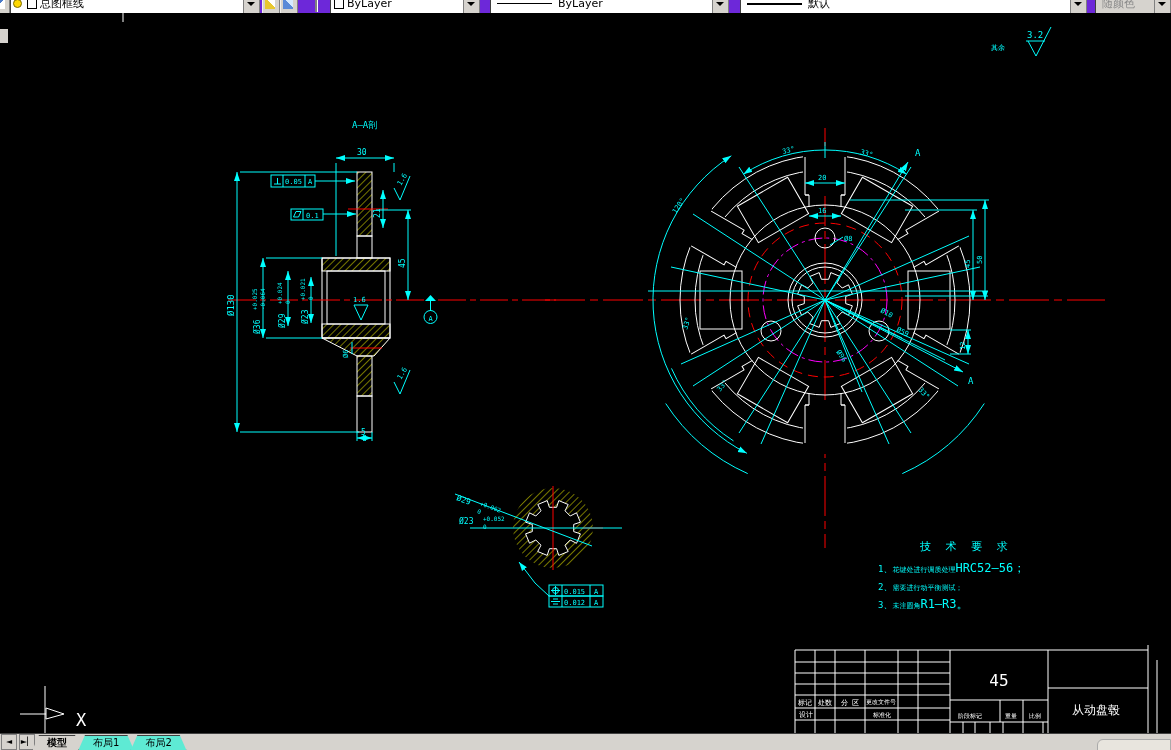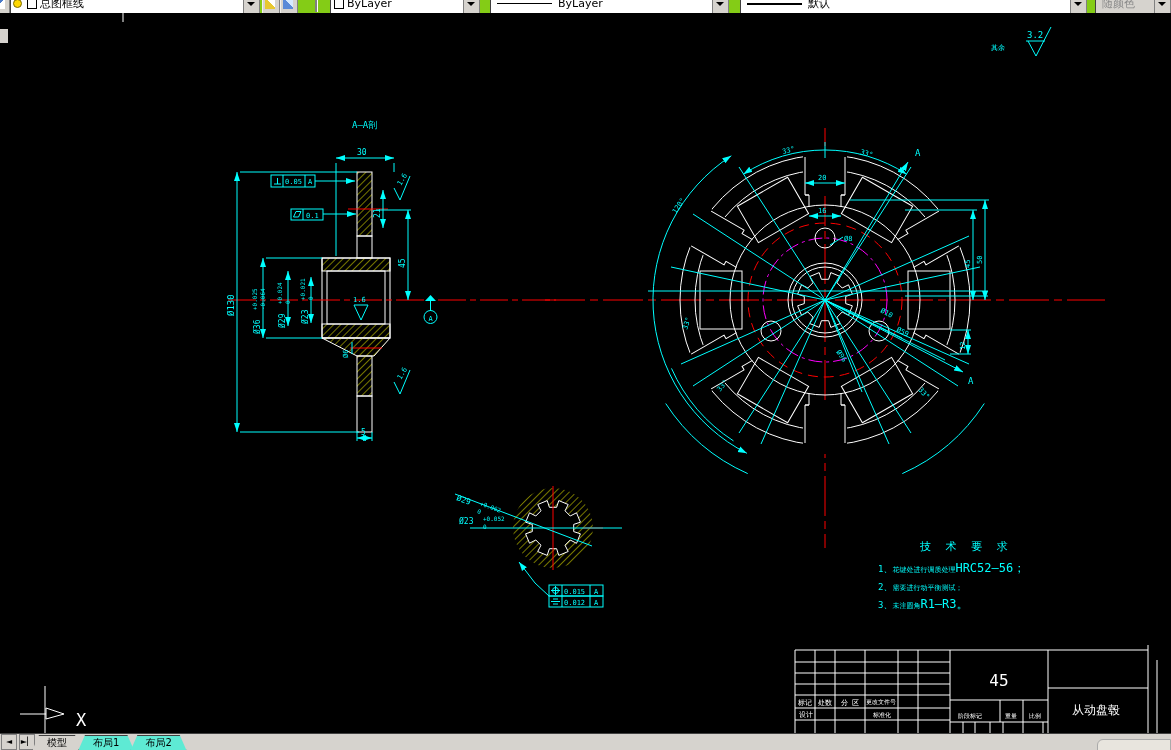--- a/index.html
+++ b/index.html
@@ -1,19 +1,19 @@
 <!DOCTYPE html>
 <html><head>
 <meta charset="utf-8">
 <style>
   html,body{margin:0;padding:0;background:#555;}
   .screen{position:relative;width:1171px;height:750px;background:#000;overflow:hidden;
           font-family:"DejaVu Sans",sans-serif;}
   
-  .toolbar{position:absolute;left:0;top:0;width:1171px;height:13px;background:#84cc16;
+  .toolbar{position:absolute;left:0;top:0;width:1171px;height:13px;background:#6d28d9;
            border-bottom:1px solid #808080;overflow:hidden;}
   .tbtn{position:absolute;top:-6px;height:18px;width:16px;background:#d6d3ce;
         border:1px solid #f4f2ee;border-right-color:#808080;border-bottom-color:#808080;}
   .tbtn .gl{position:absolute;left:2px;top:4px;width:10px;height:10px;}
   .combo{position:absolute;top:-7px;height:19px;background:#fff;border:1px solid #808080;
          border-top-color:#404040;border-left-color:#404040;display:flex;align-items:center;
          font-size:11px;color:#000;}
   .combo .cval{white-space:nowrap;overflow:hidden;}
   .drop{position:absolute;right:0;top:0;width:15px;height:100%;background:#d6d3ce;
         border-left:1px solid #808080;}
@@ -39,21 +39,21 @@
   .bk{fill:#000;stroke:none;}
   .ht{fill:url(#hatch);}
   
   .tabbar{position:absolute;left:0;top:733px;width:1171px;height:17px;background:#d6d3ce;
           border-top:1px solid #404040;display:flex;align-items:flex-end;}
   .navbtn{width:14px;height:14px;font-size:8px;line-height:14px;text-align:center;color:#000;
           background:#d6d3ce;border:1px solid #808080;margin:0 1px 1px 1px;}
   .tab{height:14px;line-height:14px;font-size:10px;padding:0 14px;margin-left:-4px;color:#000;
        background:#5eead4;border:1px solid #404040;
        clip-path:polygon(7px 0,calc(100% - 7px) 0,100% 100%,0 100%);}
-  .tab.active{background:#d6d3ce;font-weight:normal;border-bottom-color:#d6d3ce;}
+  .tab.active{background:#d6d3ce;font-weight:bold;border-bottom-color:#d6d3ce;}
   .tab-corner{position:absolute;right:0;top:5px;width:72px;height:12px;background:#e8e5de;
        border-radius:6px 0 0 0;border:1px solid #aaa;}
 </style>
 </head>
 <body>
 
 <div class="screen">
 
   <div class="toolbar">
     <div class="tbtn" style="left:-8px">

